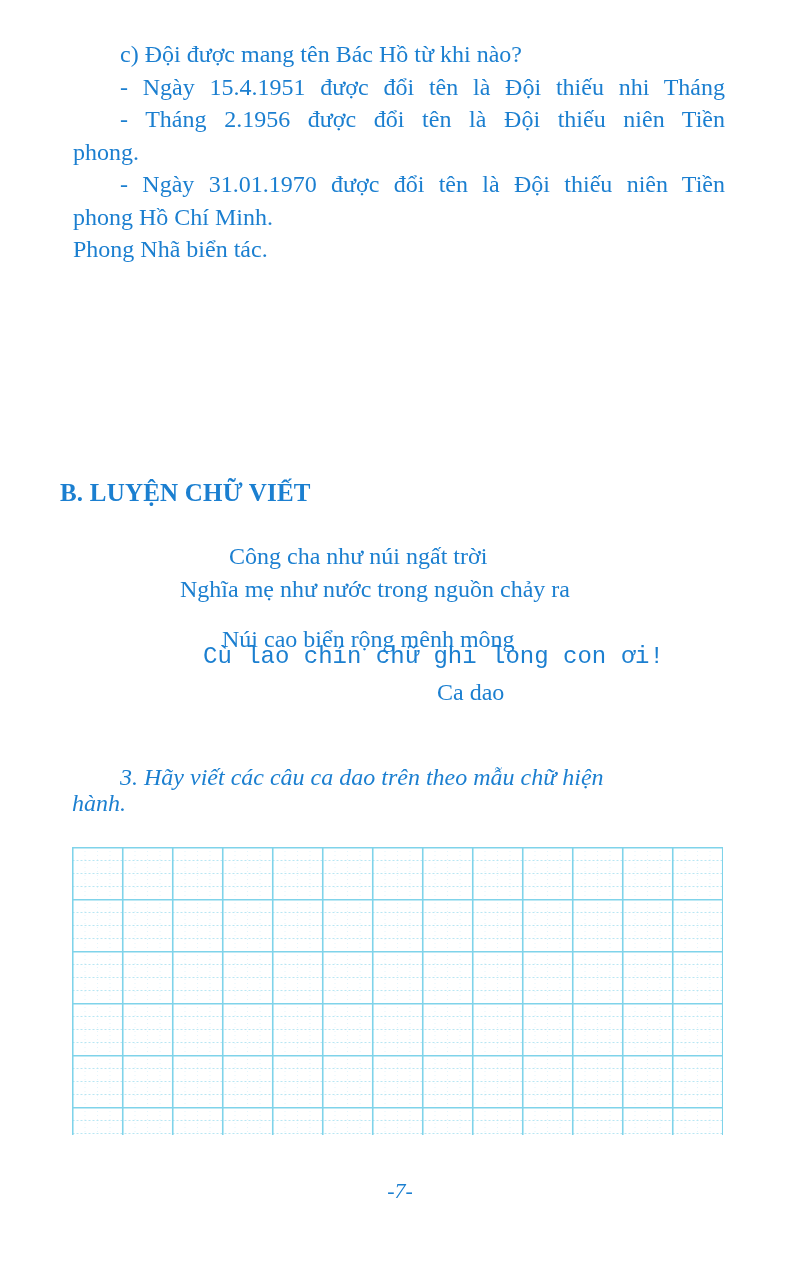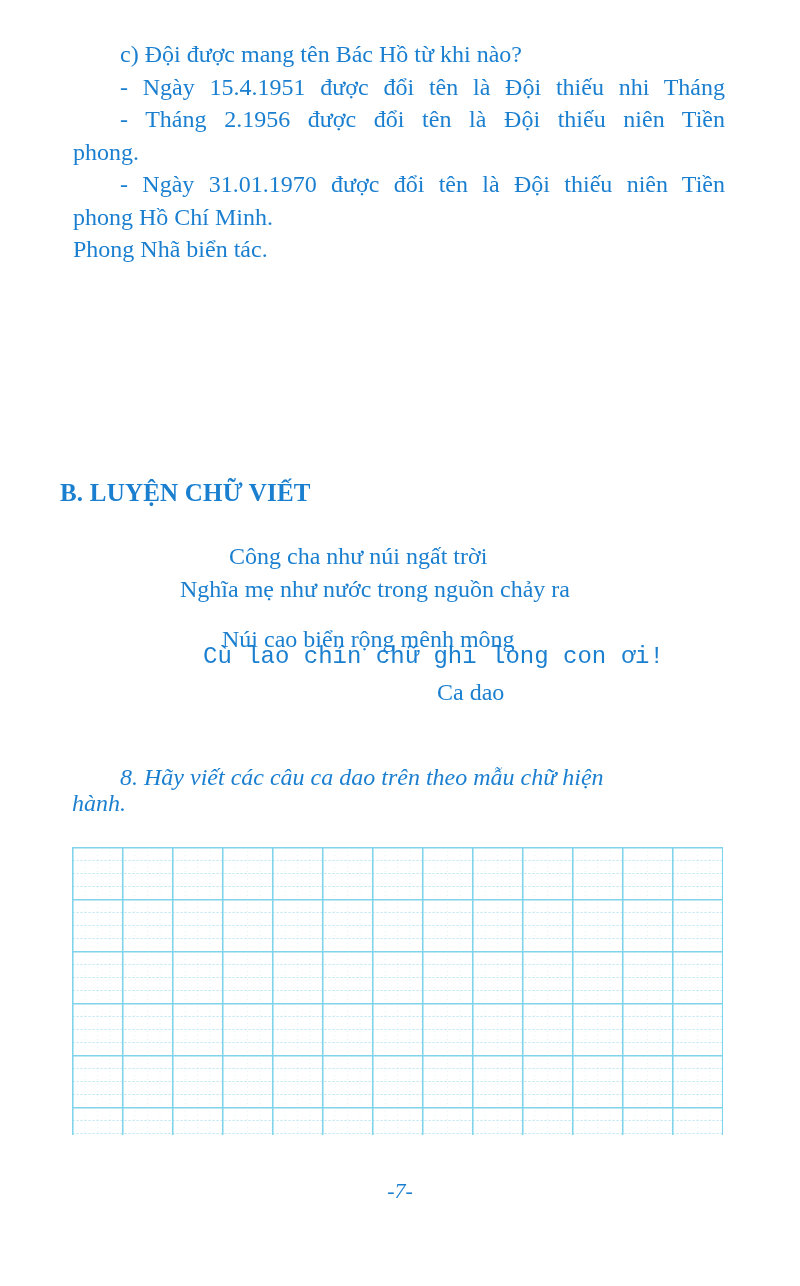--- a/index.html
+++ b/index.html
@@ -41,21 +41,21 @@
 
   <div class="poem">
     <div style="left:229px; top:0px;">Công cha như núi ngất trời</div>
     <div style="left:180px; top:33px;">Nghĩa mẹ như nước trong nguồn chảy ra</div>
     <div style="left:222px; top:83px;">Núi cao biển rộng mênh mông</div>
     <div style="left:203px; top:100px;font-family:Liberation Mono, monospace;">Cù lao chín chữ ghi lòng con ơi!</div>
     <div style="left:437px; top:136px;">Ca dao</div>
   </div>
 
   <div class="task">
-    <div class="l1">8. Hãy viết các câu ca dao trên theo mẫu chữ hiện</div>
+    <div class="l1">3. Hãy viết các câu ca dao trên theo mẫu chữ hiện</div>
     <div>hành.</div>
   </div>
 
   <div class="grid">
     <svg id="gridsvg" width="651" height="290" xmlns="http://www.w3.org/2000/svg">
         <line x1="0.5" y1="13.5" x2="650.5" y2="13.5" stroke="#b9e6f3" stroke-width="1" stroke-dasharray="2 2"></line>
         <line x1="0.5" y1="26.5" x2="650.5" y2="26.5" stroke="#b9e6f3" stroke-width="1" stroke-dasharray="2 2"></line>
         <line x1="0.5" y1="39.5" x2="650.5" y2="39.5" stroke="#b9e6f3" stroke-width="1" stroke-dasharray="2 2"></line>
         <line x1="0.5" y1="65.5" x2="650.5" y2="65.5" stroke="#b9e6f3" stroke-width="1" stroke-dasharray="2 2"></line>
         <line x1="0.5" y1="78.5" x2="650.5" y2="78.5" stroke="#b9e6f3" stroke-width="1" stroke-dasharray="2 2"></line>

